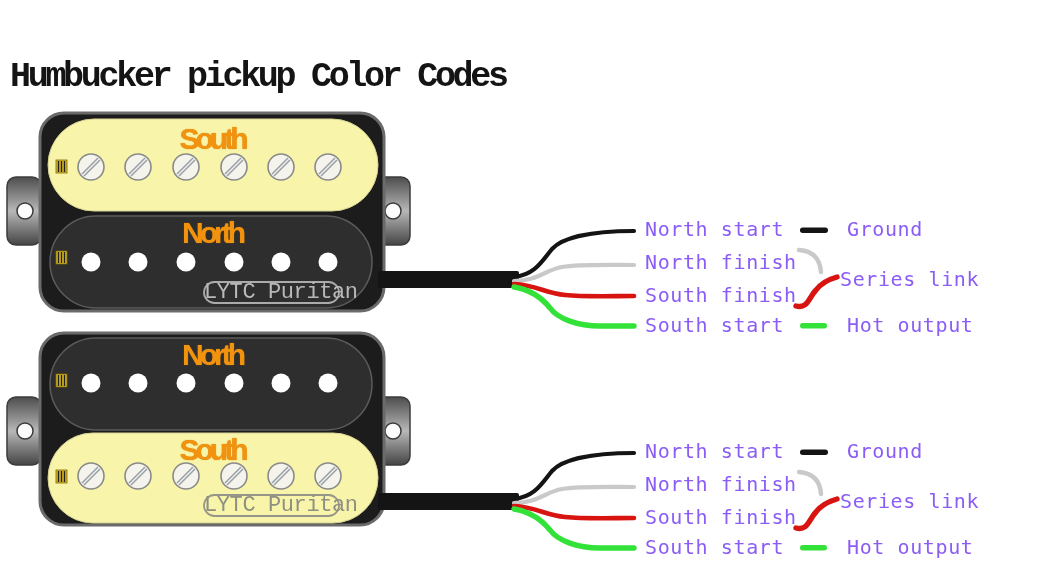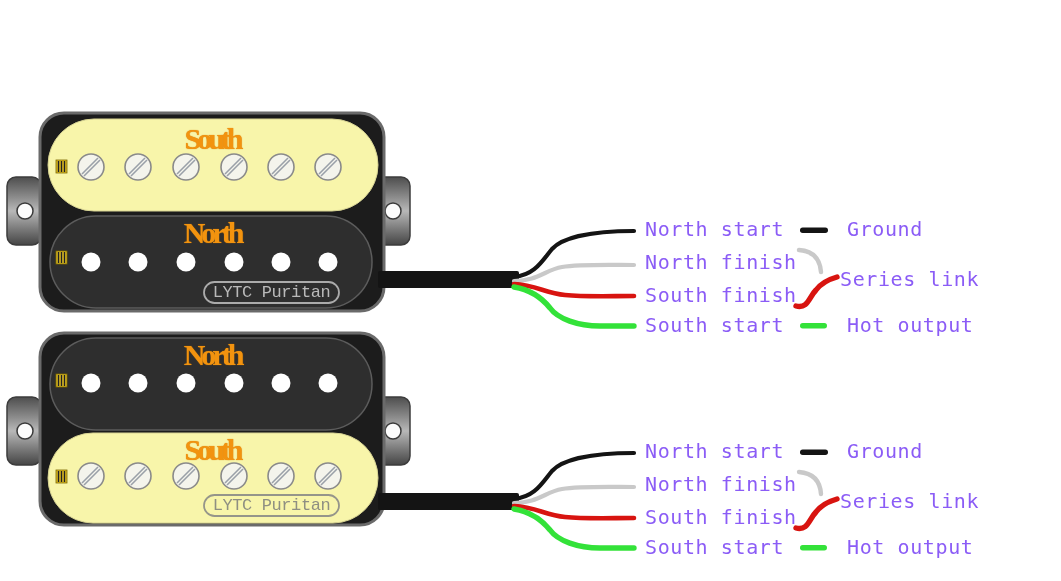--- a/index.html
+++ b/index.html
@@ -13,30 +13,30 @@
   .art{position:absolute;left:0;top:0;}
 
   .title{
     position:absolute;left:10px;top:57px;
     font-family:"Liberation Mono", monospace;
     font-weight:bold;font-size:35px;letter-spacing:-3.3px;
     color:#141414;white-space:nowrap;
   }
   .coil-label{
     position:absolute;left:112px;width:200px;text-align:center;
-    font-family:Liberation Serif, serif;
+    font-family:Liberation Sans, sans-serif;
     font-weight:bold;font-size:30px;letter-spacing:-4px;line-height:30px;
     color:#f2930f;white-space:nowrap;
     text-shadow:0 0 1px #d07c04;
   }
   .brand{
     position:absolute;left:204px;width:135px;height:21px;
     text-align:center;line-height:21px;
     font-family:"Liberation Mono", monospace;
-    font-size:17px;letter-spacing:-0.4px;white-space:nowrap;
+    font-size:22px;letter-spacing:-0.4px;white-space:nowrap;
   }
   .brand.on-black{color:#b9b9b9;}
   .brand.on-cream{color:#8f8f82;}
   .wl{
     position:absolute;
     font-family:"DejaVu Sans Mono", monospace;
     font-size:20px;letter-spacing:0.6px;line-height:22px;
     color:#8b5cf6;white-space:nowrap;
   }
   .wire{fill:none;stroke-linecap:round;}
@@ -217,20 +217,21 @@
       <path class="wire w-thin" d="M 514 281 C 538 281, 545 270, 562 267 C 580 264, 610 265, 634 265" stroke="#c9c9c9"></path>
       <path class="wire w-red" d="M 514 284 C 536 285, 545 293, 565 295 C 585 297, 610 296, 634 296" stroke="#d81410"></path>
       <path class="wire w-green" d="M 514 287 C 532 290, 542 298, 550 308 C 558 319, 578 326, 600 326 L 634 326" stroke="#33e239"></path>
       <rect x="800" y="227.5" width="28" height="5.5" rx="2.7" fill="#141414"></rect>
       <rect x="800" y="323" width="27" height="5.5" rx="2.7" fill="#33e239"></rect>
       <path class="hook hook-gray" d="M 799 250 C 812 251, 820 258, 821 272" stroke="#c9c9c9"></path>
       <path class="hook hook-red" d="M 796 306 C 808 309, 809 297, 816 290 C 822 282, 830 279, 837 277" stroke="#d81410"></path>
     </g>
   </svg>
 
+  <div class="title">Humbucker pickup Color Codes</div>
 
   <div class="coil-label" style="top:124px;">South</div>
   <div class="coil-label" style="top:218px;">North</div>
   <div class="brand on-black" style="top:282px;">LYTC Puritan</div>
 
   <div class="coil-label" style="top:340px;">North</div>
   <div class="coil-label" style="top:435px;">South</div>
   <div class="brand on-cream" style="top:495px;">LYTC Puritan</div>
 
   <div class="wl" style="left:645px;top:218px;">North start</div>

